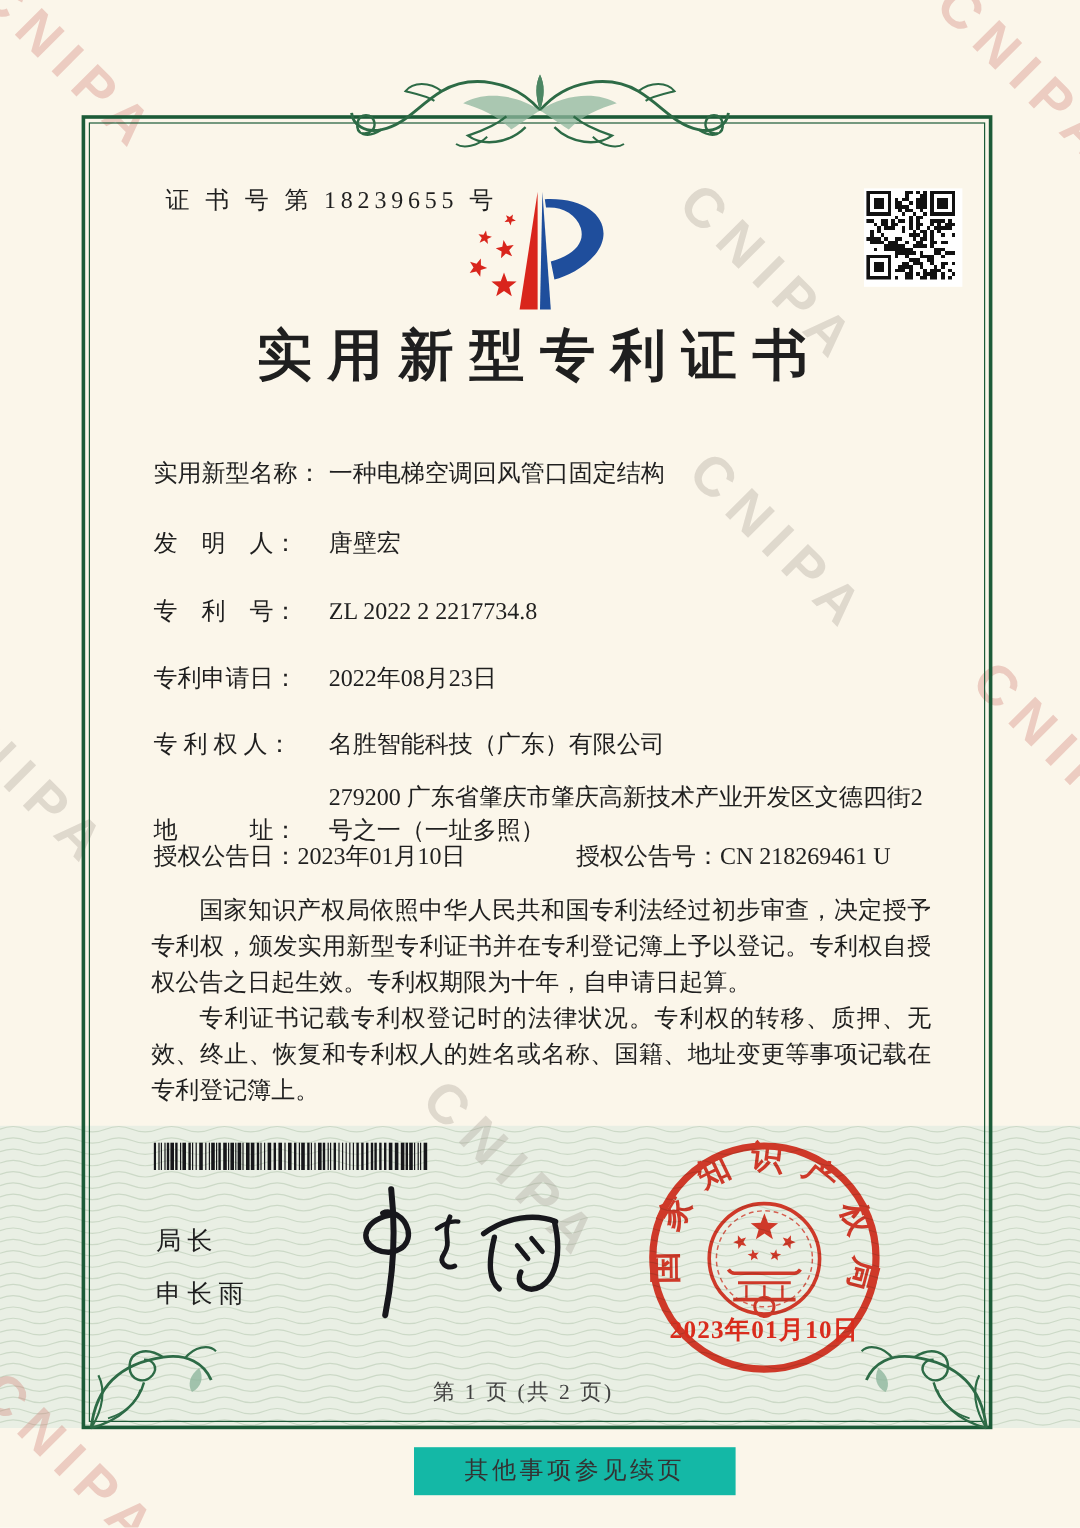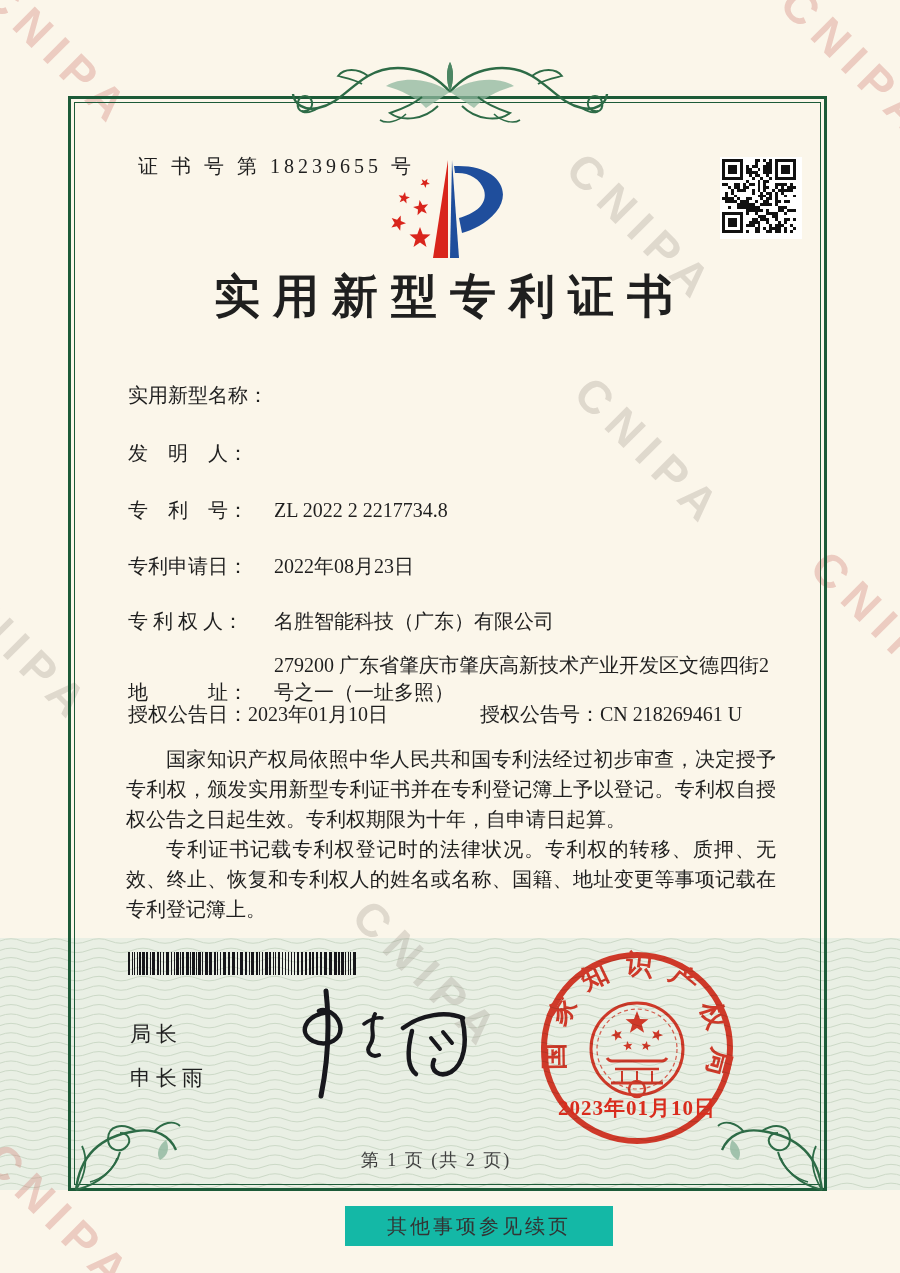--- a/index.html
+++ b/index.html
@@ -373,23 +373,25 @@
       <rect x="19" y="24" width="1" height="1" fill="#111"></rect>
       <rect x="21" y="24" width="1" height="1" fill="#111"></rect>
       <rect x="23" y="24" width="1" height="1" fill="#111"></rect>
     </svg>
 </div>
 
 <div class="abs" id="title">实用新型专利证书</div>
 
 <div class="frow" style="top:382px;">
   <span class="lab">实用新型名称：</span>
+  <span class="val">一种电梯空调回风管口固定结构</span>
 </div>
 <div class="frow" style="top:440px;">
   <span class="lab">发　明　人：</span>
+  <span class="val">唐壁宏</span>
 </div>
 <div class="frow" style="top:497px;">
   <span class="lab">专　利　号：</span>
   <span class="val">ZL 2022 2 2217734.8</span>
 </div>
 <div class="frow" style="top:553px;">
   <span class="lab">专利申请日：</span>
   <span class="val">2022年08月23日</span>
 </div>
 <div class="frow" style="top:608px;">

